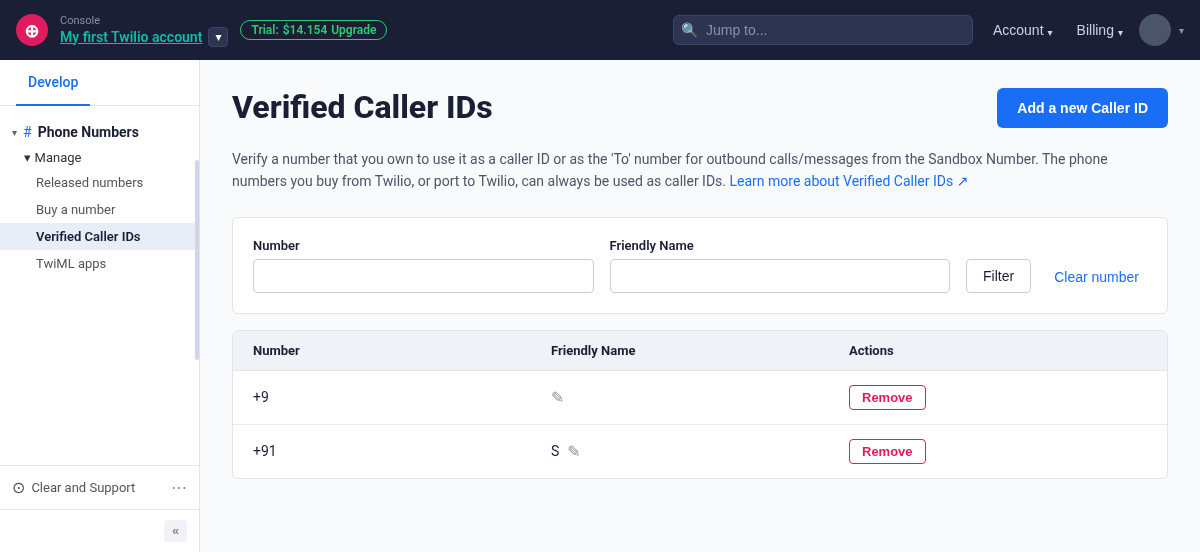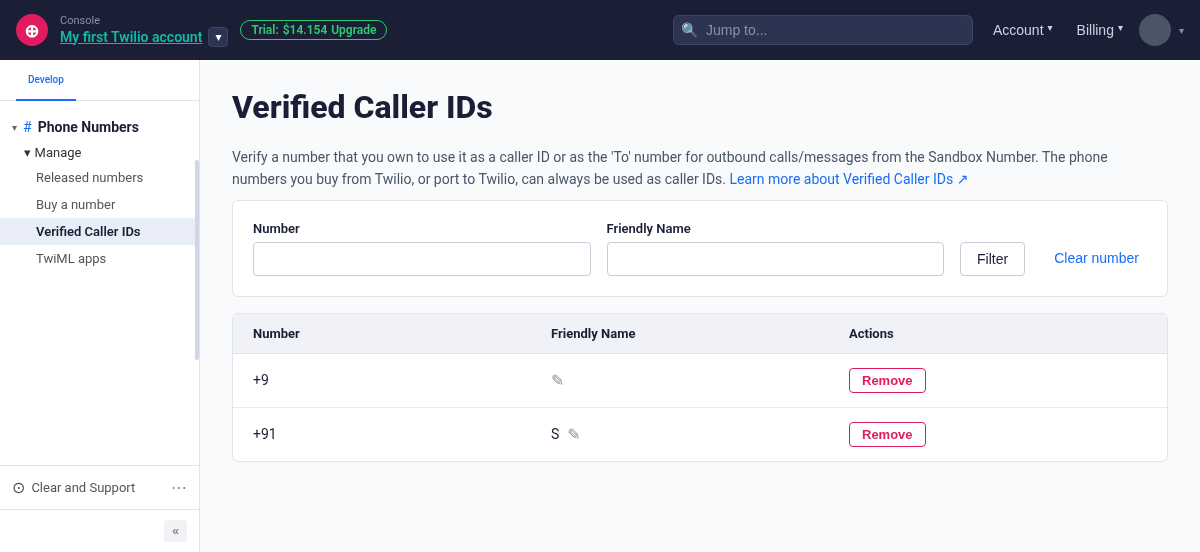--- a/index.html
+++ b/index.html
@@ -58,21 +58,21 @@
     .topnav-search input::placeholder { color: #8890a4; }
     .search-icon-wrap {
       position: absolute; left: 8px; top: 50%; transform: translateY(-50%);
       color: #8890a4; font-size: 14px;
     }
     .topnav-actions {
       display: flex; align-items: center; gap: 8px;
     }
     .topnav-btn {
       background: transparent; border: none; color: #ccd0e0;
-      font-size: 14px; cursor: pointer; display: flex; align-items: flex-start; gap: 4px;
+      font-size: 14px; cursor: pointer; display: flex; align-items: flex-end; gap: 4px;
       padding: 4px 8px; border-radius: 4px;
     }
     .topnav-avatar {
       width: 32px; height: 32px; border-radius: 50%; background: #4a5568;
       display: flex; align-items: center; justify-content: center; color: white; font-size: 14px;
     }
     .chevron { font-size: 10px; }
 
     
     .layout {
@@ -89,21 +89,21 @@
       flex-direction: column;
       flex-shrink: 0;
     }
     .tabs {
       display: flex;
       border-bottom: 1px solid #e1e4ea;
       padding: 0 16px;
     }
     .tab {
       padding: 14px 12px;
-      font-size: 10px;
+      font-size: 14px;
       color: #666;
       cursor: pointer;
       border-bottom: 2px solid transparent;
       margin-bottom: -1px;
     }
     .tab.active {
       color: #1a6ef5;
       border-bottom-color: #1a6ef5;
       font-weight: 500;
     }
@@ -170,21 +170,21 @@
     }
     .page-title {
       font-size: 32px; font-weight: 800; color: #1a1f36;
     }
     .add-btn {
       background: #1a6ef5; color: white; border: none; border-radius: 6px;
       padding: 12px 20px; font-size: 14px; font-weight: 600; cursor: pointer;
       white-space: nowrap;
     }
     .page-desc {
-      font-size: 14px; color: #4a5568; line-height: 1.6; margin-bottom: 9px; max-width: 920px;
+      font-size: 14px; color: #4a5568; line-height: 1.6; margin-bottom: 24px; max-width: 920px;
     }
     .page-desc a { color: #1a6ef5; text-decoration: none; }
 
     
     .filter-card {
       background: white; border: 1px solid #e1e4ea; border-radius: 6px;
       padding: 20px; margin-bottom: 16px;
     }
     .filter-row {
       display: flex; align-items: flex-end; gap: 16px;
@@ -193,21 +193,21 @@
       display: flex; flex-direction: column; gap: 6px; flex: 1;
     }
     .filter-field label {
       font-size: 13px; font-weight: 600; color: #1a1f36;
     }
     .filter-field input {
       border: 1px solid #c8cdd8; border-radius: 4px; padding: 8px 12px;
       font-size: 14px; outline: none; color: #1a1f36;
     }
     .filter-actions {
-      display: flex; gap: 21px; align-items: flex-start;
+      display: flex; gap: 15px; align-items: flex-end;
     }
     .filter-btn {
       background: white; border: 1px solid #c8cdd8; border-radius: 4px;
       padding: 8px 16px; font-size: 14px; cursor: pointer; color: #1a1f36;
     }
     .clear-btn {
       background: transparent; border: none; color: #1a6ef5;
       font-size: 14px; cursor: pointer; padding: 8px;
     }
 
@@ -322,20 +322,21 @@
     </div>
     <div style="border-top:1px solid #e1e4ea; padding:10px 12px; text-align:right;">
       <button class="sidebar-collapse-btn">«</button>
     </div>
   </div>
 
   <div class="main-content">
 
     <div class="page-header">
       <h1 class="page-title">Verified Caller IDs</h1>
+      <button class="add-btn">Add a new Caller ID</button>
     </div>
 
     <p class="page-desc">
       <span>Verify a number that you own to use it as a caller ID or as the 'To' number for outbound calls/messages from the Sandbox Number. The phone numbers you buy from Twilio, or port to Twilio, can always be used as caller IDs.</span>
       <a href="#">Learn more about Verified Caller IDs ↗</a>
     </p>
 
     <div class="filter-card">
       <div class="filter-row">
         <div class="filter-field">

